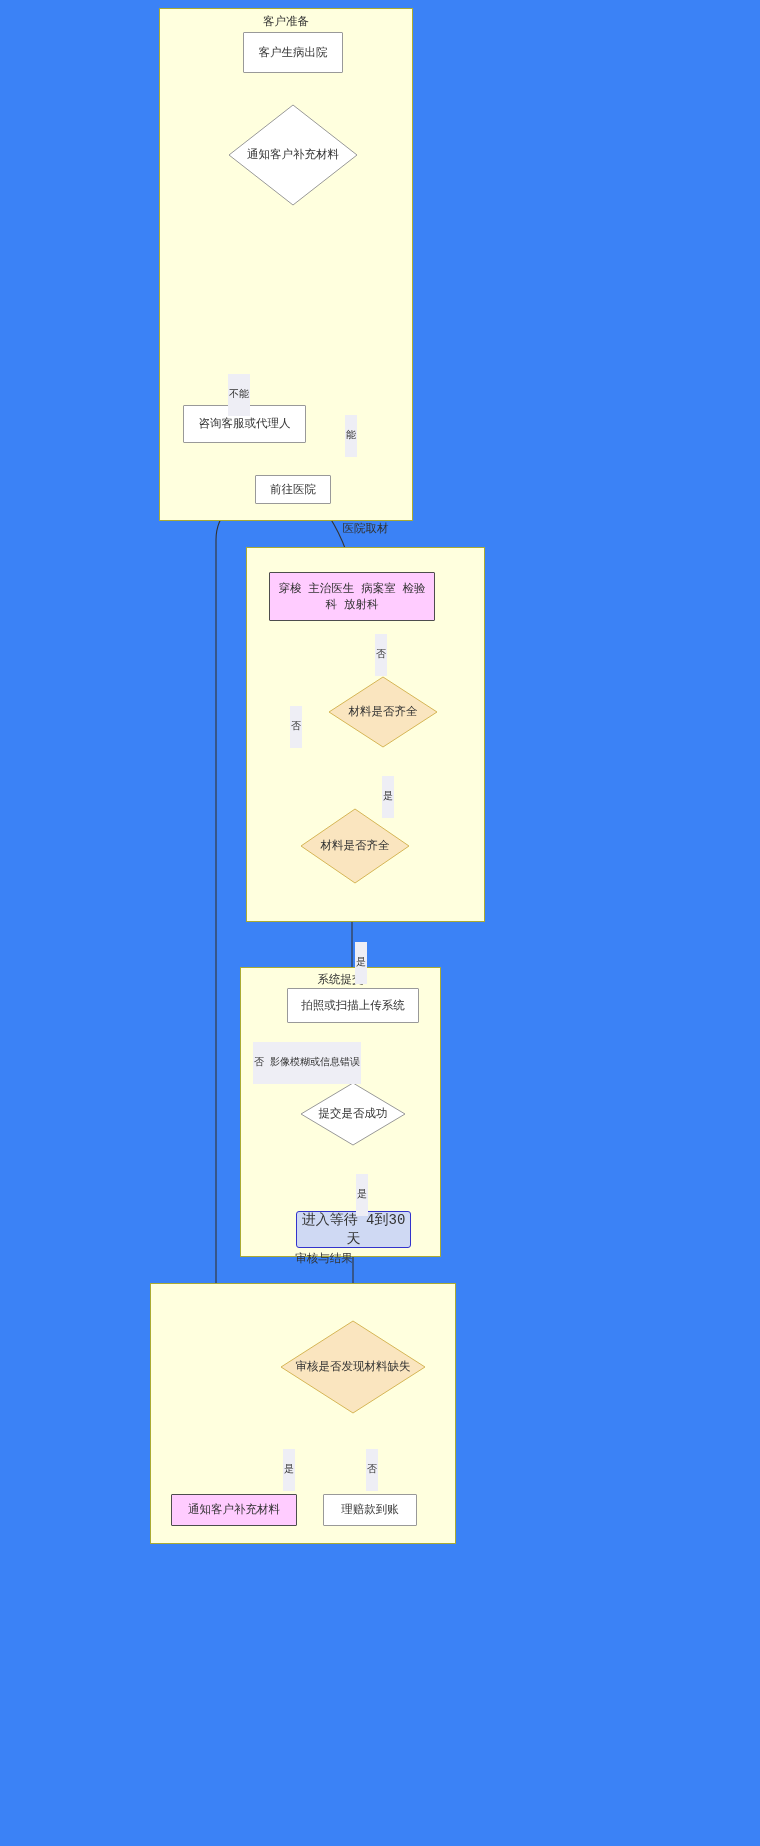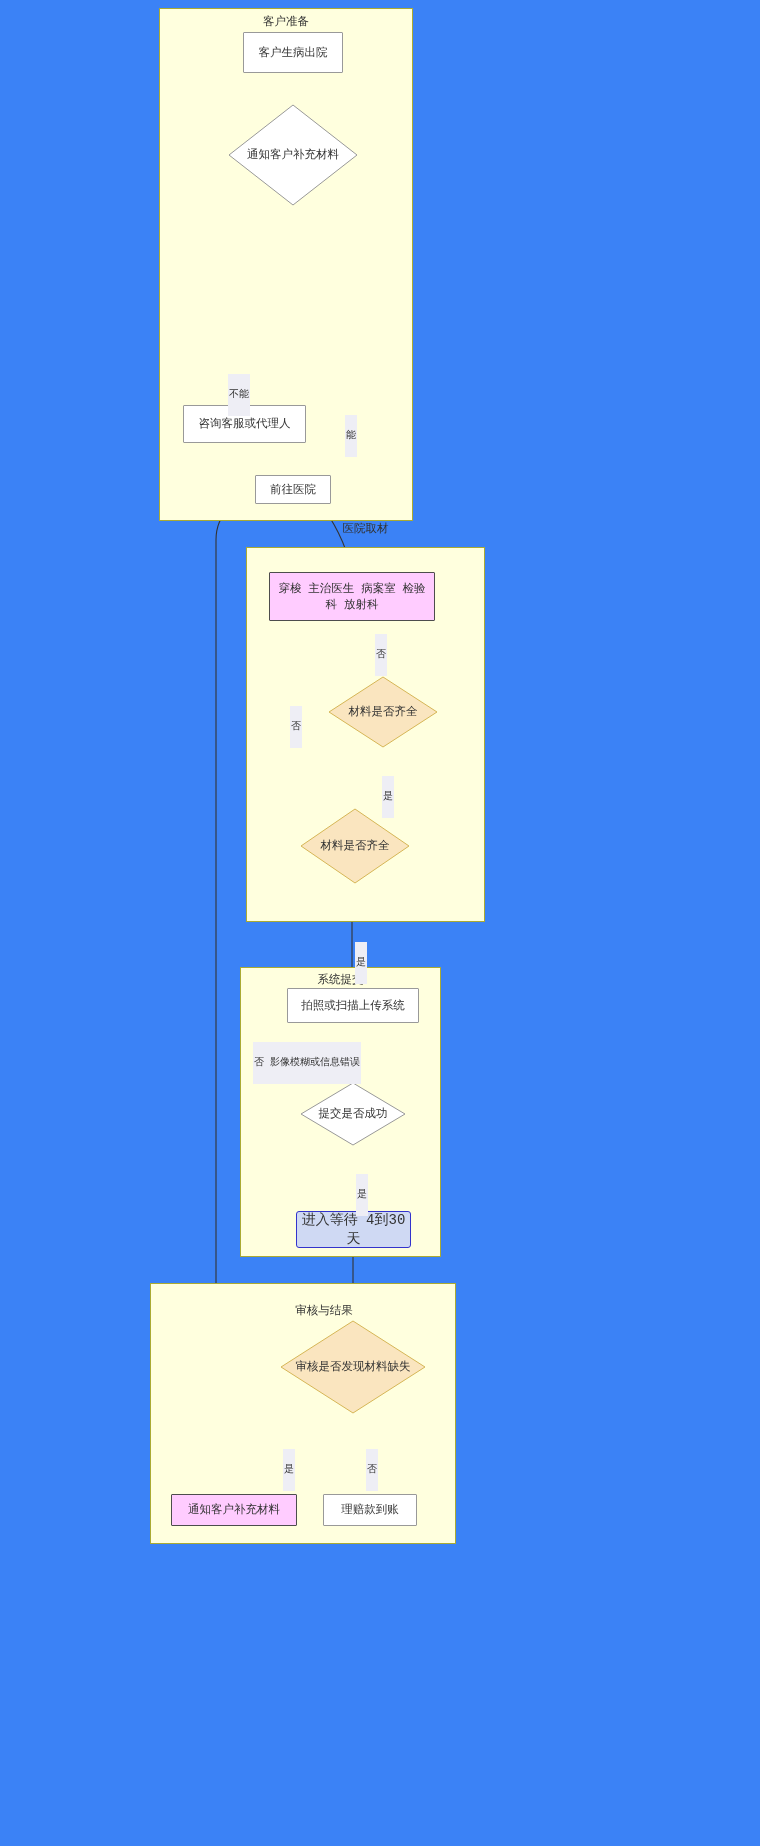--- a/index.html
+++ b/index.html
@@ -79,21 +79,21 @@
   <div class="cluster" style="left:246px;top:547px;width:239px;height:375px;">
   </div>
   <div class="cluster-title" style="left:246px;top:521px;width:239px;">医院取材</div>
 
   <div class="cluster" style="left:240px;top:967px;width:201px;height:290px;">
   </div>
   <div class="cluster-title" style="left:240px;top:972px;width:201px;">系统提交</div>
 
   <div class="cluster" style="left:150px;top:1283px;width:306px;height:261px;">
   </div>
-  <div class="cluster-title" style="left:150px;top:1303px;width:348px;">审核与结果</div>
+  <div class="cluster-title" style="left:150px;top:1251px;width:348px;">审核与结果</div>
 
   <div class="node rect" style="left:243px;top:32px;width:100px;height:41px;">
     <span>客户生病出院</span>
   </div>
 
   <div class="diamond" style="left:228px;top:104px;width:130px;height:102px;">
     <svg class="dshape" viewBox="0 0 130 102" preserveAspectRatio="none">
       <polygon points="65,1 129,51 65,101 1,51" fill="#ffffff" stroke="#999999" stroke-width="1"></polygon>
     </svg>
     <div class="dlabel">通知客户补充材料</div>

